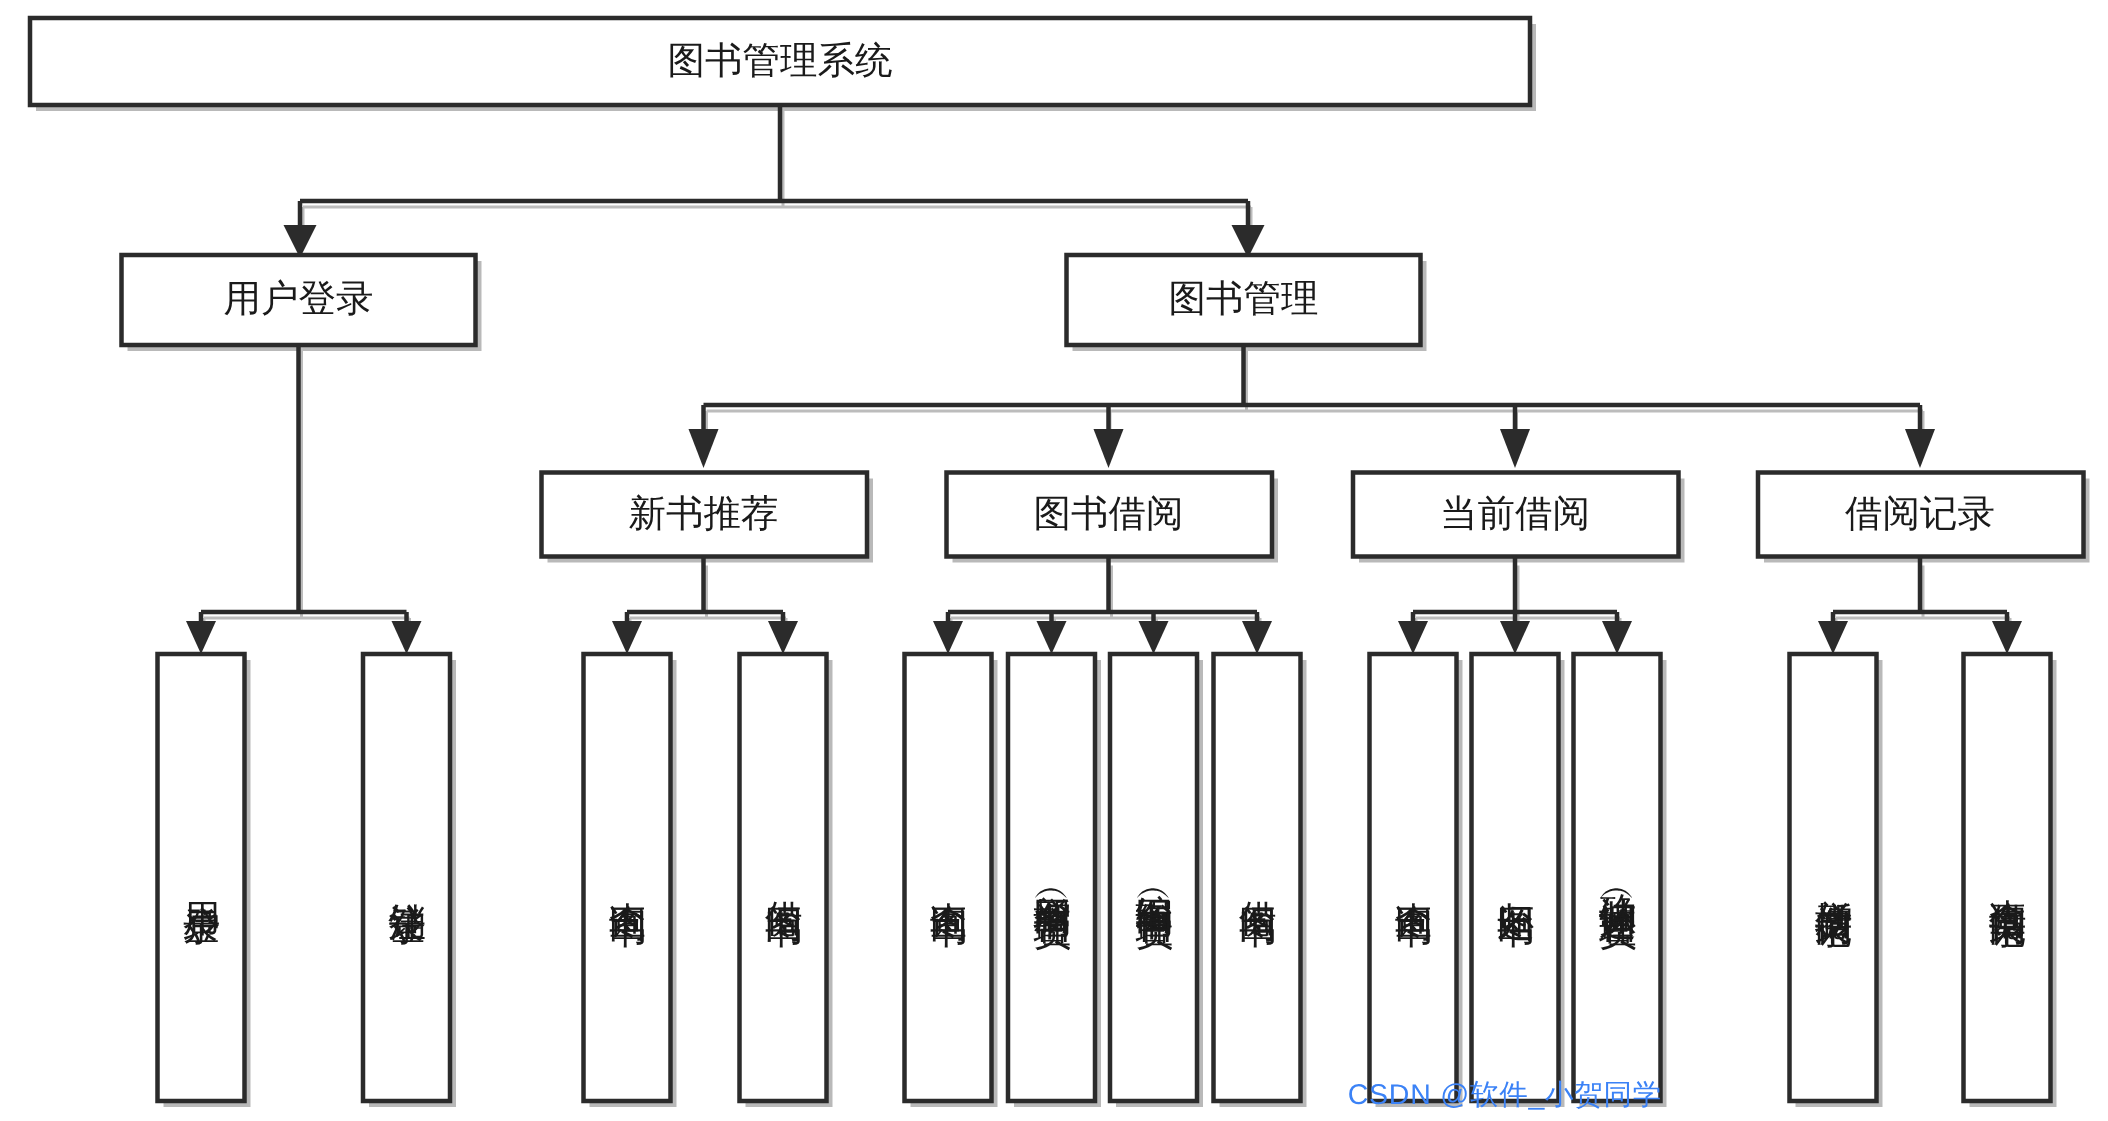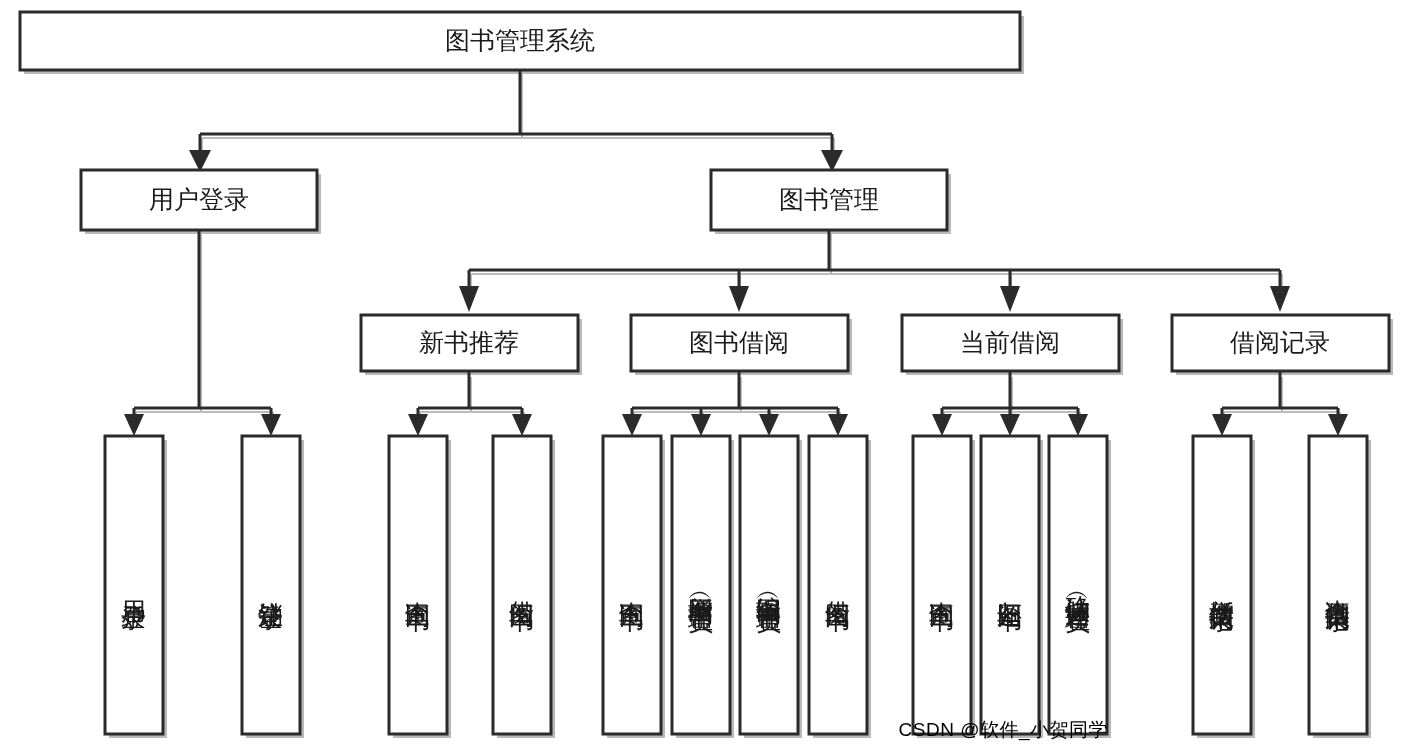--- a/index.html
+++ b/index.html
@@ -69,21 +69,21 @@
     letter-spacing: 2px;
     color: #1a1a1a;
     white-space: nowrap;
   }
   .watermark {
     position: absolute;
     right: 8px;
     bottom: 4px;
     font-family: "Liberation Sans", "DejaVu Sans", sans-serif;
     font-size: 19px;
-    color: #000000;
+    color: #3b82f6;
     letter-spacing: 0.5px;
     white-space: nowrap;
   }
 </style>
 </head>
 <body>
 
 <div id="diagram-root">
 
   <svg width="1405" height="747" viewBox="0 0 1405 747">

